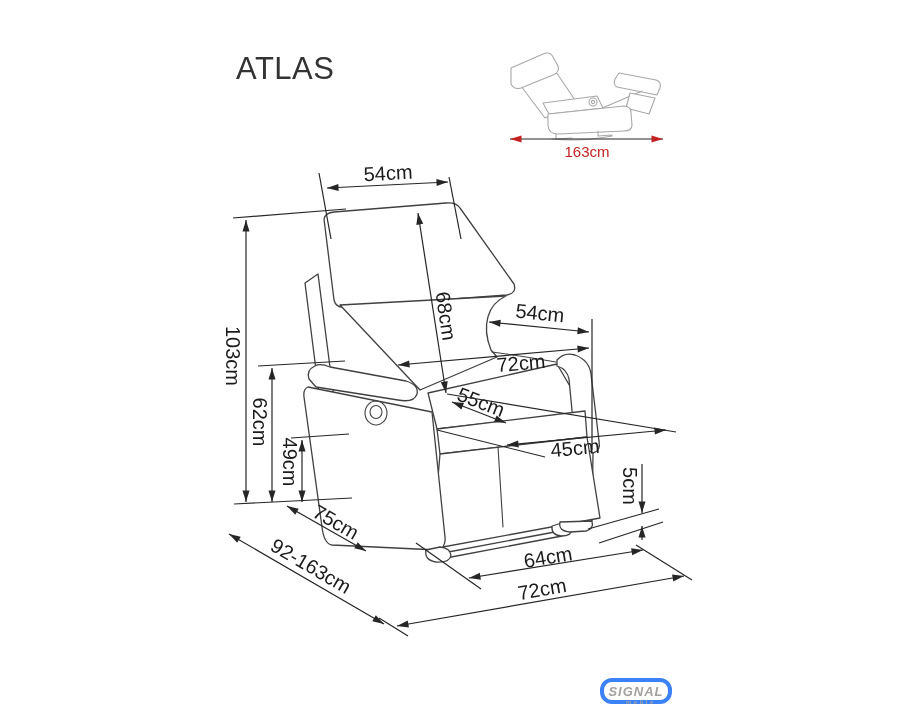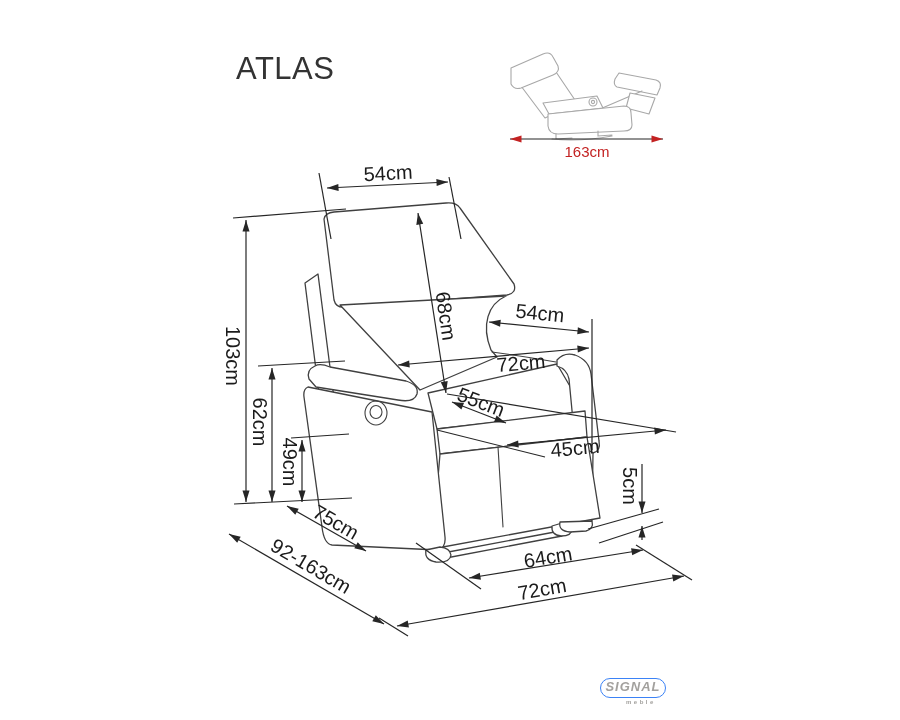--- a/index.html
+++ b/index.html
@@ -1,22 +1,22 @@
 <!DOCTYPE html>
 <html><head>
 <meta charset="utf-8">
 <style>
   html,body{margin:0;padding:0;background:#fff;}
   .canvas{position:relative;width:900px;height:720px;background:#ffffff;overflow:hidden;
           font-family:"Liberation Sans",sans-serif;margin-top:17px;}
   .title{position:absolute;left:236px;top:34px;font-size:31px;color:#333;letter-spacing:.5px;}
   .footer-note{position:absolute;left:228px;top:660px;font-size:21px;color:#1c1c1c;}
   .logo{position:absolute;left:600px;top:661px;width:72px;height:30px;color:#a3a19e;}
-  .logo-box{width:64px;height:18px;border:1px solid #3b82f6;border-radius:12px;
-            display:flex;align-items:flex-start;justify-content:center;}
+  .logo-box{width:64px;height:18px;border:4px solid #3b82f6;border-radius:12px;
+            display:flex;align-items:center;justify-content:center;}
   .logo-box span{font-size:13px;font-weight:bold;font-style:italic;letter-spacing:1px;}
   .logo-sub{position:absolute;left:26px;top:21px;font-size:6px;font-weight:bold;letter-spacing:2.5px;}
   svg{position:absolute;left:0;top:0;}
   svg text{font-family:"Liberation Sans",sans-serif;font-size:20px;fill:#1b1b1b;}
   text.red{fill:#c32222;font-size:15px;}
   .dim line, .dim path.dl{stroke:#262626;stroke-width:1.2;fill:none;}
   .ext{stroke:#2e2e2e;stroke-width:1;fill:none;}
   .chair{stroke:#404040;stroke-width:1.3;fill:#ffffff;stroke-linejoin:round;stroke-linecap:round;}
   .chairln{stroke:#404040;stroke-width:1.1;fill:none;stroke-linecap:round;}
   .mini{stroke:#a8a8a8;stroke-width:1.1;fill:#ffffff;stroke-linejoin:round;stroke-linecap:round;}

